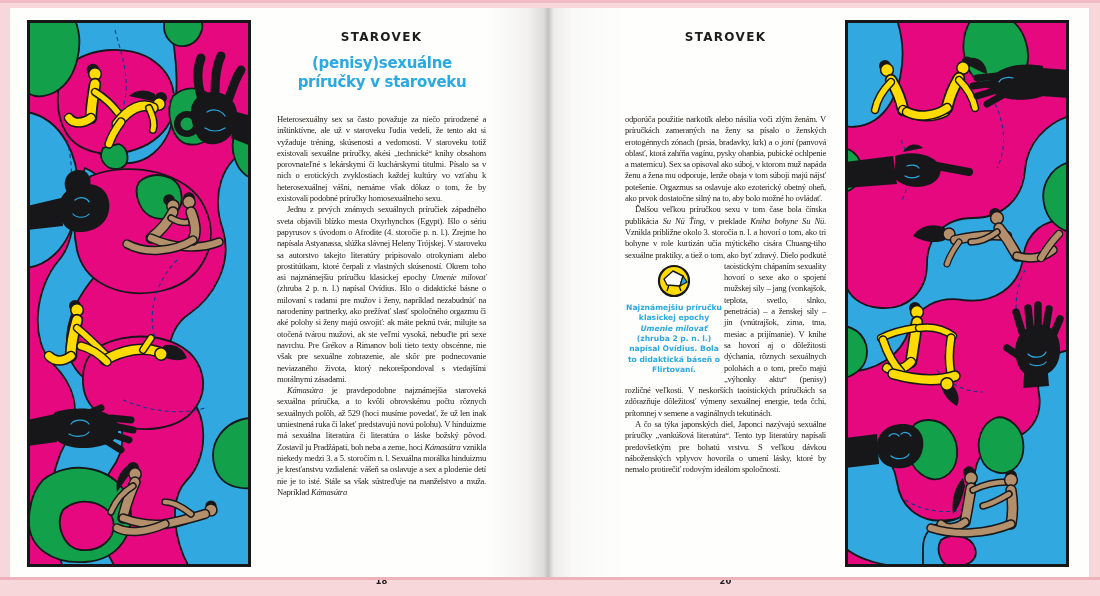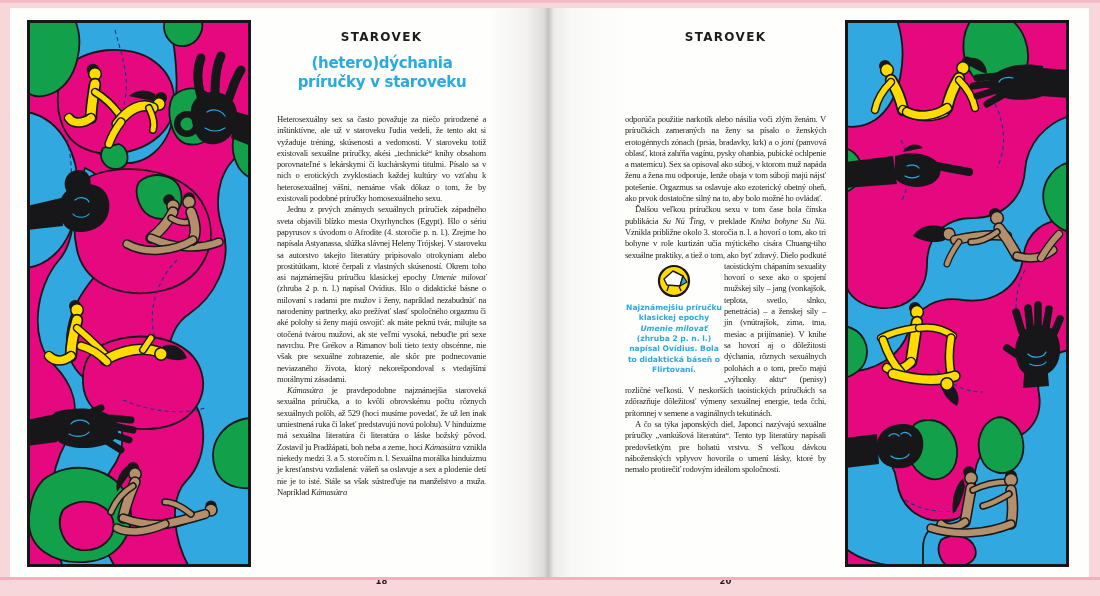--- a/index.html
+++ b/index.html
@@ -212,21 +212,21 @@
           <path class="ol" stroke-width="7.5" d="M164,494 C154,486 146,482 138,482"></path>
             <path class="lt" stroke-width="4.5" d="M164,494 C154,486 146,482 138,482"></path>
         </g>
         <rect class="frame" x="1.5" y="1.5" width="221" height="544"></rect>
       </svg>
     </div>
 
     <div class="running-head head-left">STAROVEK</div>
 
     <h1 class="title">
-      <span>(hetero)dýchania</span>
+      <span>(penisy)sexuálne</span>
       <span>príručky v staroveku</span>
     </h1>
 
     <div class="col col-left">
       <p><span>Heterosexuálny sex sa často považuje za niečo prirodzené a inštinktívne, ale už v staroveku ľudia vedeli, že tento akt si vyžaduje tréning, skúsenosti a vedomosti. V staroveku totiž existovali sexuálne príručky, akési „technické“ knihy obsahom porovnateľné s lekárskymi či kuchárskymi titulmi. Písalo sa v nich o erotických zvyklostiach každej kultúry vo vzťahu k heterosexuálnej vášni, nemáme však dôkaz o tom, že by existovali podobné príručky homosexuálneho sexu.</span></p>
       <p><span>Jednu z prvých známych sexuálnych príručiek západného sveta objavili blízko mesta Oxyrhynchos (Egypt). Išlo o sériu papyrusov s úvodom o Afrodite (4. storočie p. n. l.). Zrejme ho napísala Astyanassa, slúžka slávnej Heleny Trójskej. V staroveku sa autorstvo takejto literatúry pripisovalo otrokyniam alebo prostitútkam, ktoré čerpali z vlastných skúseností. Okrem toho asi najznámejšiu príručku klasickej epochy </span><i>Umenie milovať</i><span> (zhruba 2 p. n. l.) napísal Ovídius. Išlo o didaktické básne o milovaní s radami pre mužov i ženy, napríklad nezabudnúť na narodeniny partnerky, ako prežívať slasť spoločného orgazmu či aké polohy si ženy majú osvojiť: ak máte peknú tvár, milujte sa otočená tvárou mužovi, ak ste veľmi vysoká, nebuďte pri sexe navrchu. Pre Grékov a Rimanov boli tieto texty obscénne, nie však pre sexuálne zobrazenie, ale skôr pre podnecovanie neviazaného života, ktorý nekorešpondoval s vtedajšími morálnymi zásadami.</span></p>
       <p><i>Kámasútra</i><span> je pravdepodobne najznámejšia staroveká sexuálna príručka, a to kvôli obrovskému počtu rôznych sexuálnych polôh, až 529 (hoci musíme povedať, že už len inak umiestnená ruka či lakeť predstavujú novú polohu). V hinduizme má sexuálna literatúra či literatúra o láske božský pôvod. Zostavil ju Pradžápati, boh neba a zeme, hoci </span><i>Kámasútra</i><span> vznikla niekedy medzi 3. a 5. storočím n. l. Sexuálna morálka hinduizmu je kresťanstvu vzdialená: vášeň sa oslavuje a sex a plodenie detí nie je to isté. Stále sa však sústreďuje na manželstvo a muža. Napríklad </span><i>Kámasútra</i></p>
     </div>
 
     <div class="folio folio-left">18</div>

